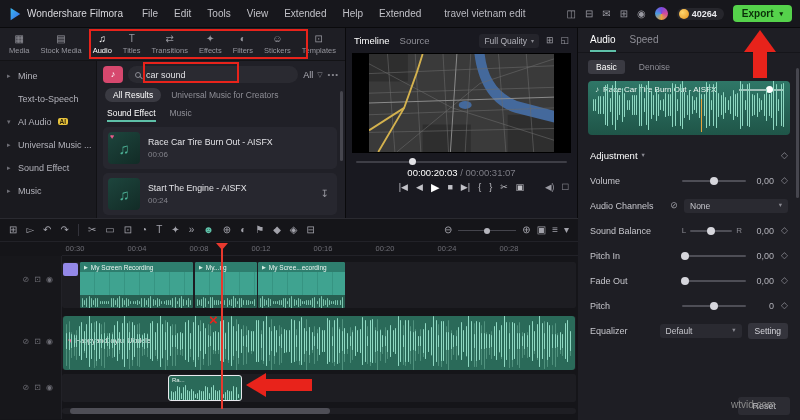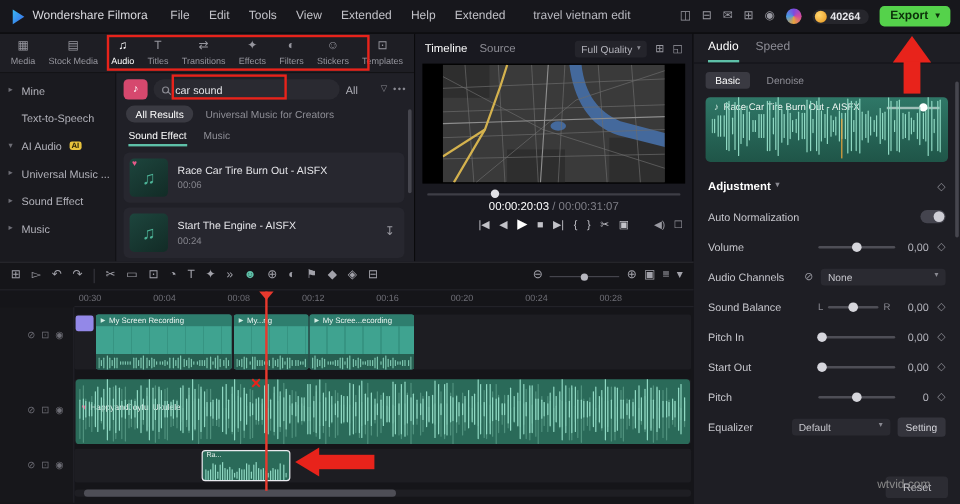--- a/index.html
+++ b/index.html
@@ -36,21 +36,21 @@
   .side-item .chev{color:#6e6e76;font-size:7px;width:7px}
   .side-item.indent{padding-left:18px}
   .badge-ai{background:#e8c33c;color:#2a2208;font-size:6.5px;font-weight:bold;border-radius:2px;padding:0 2px;margin-left:2px}
   .content{flex:1;position:relative;background:#202027}
   .c-row1{display:flex;align-items:center;gap:5px;padding:5px 6px 3px}
   .pinkbtn{width:20px;height:17px;border:0;border-radius:4px;background:#d6486e;color:#fff;font-size:9px;display:flex;align-items:center;justify-content:center}
   .searchbox{flex:1;height:17px;background:#2a2a31;border-radius:9px;display:flex;align-items:center;gap:5px;padding:0 7px}
   .search-ic{width:6px;height:6px;border:1px solid #8a8a92;border-radius:50%;position:relative;flex:0 0 auto}
   .search-ic::after{content:"";position:absolute;width:4px;height:1px;background:#8a8a92;transform:rotate(45deg);right:-3px;bottom:-1px}
   .sval{font-size:9px;color:#e2e2e6}
-  .allfil{display:flex;align-items:center;gap:19px;font-size:9px;color:#b2b2ba}
+  .allfil{display:flex;align-items:center;gap:4px;font-size:9px;color:#b2b2ba}
   .allfil i{font-size:7px;color:#8a8a92}
   .more{color:#8a8a92;font-size:8px;letter-spacing:1px}
   .c-row2{display:flex;align-items:center;gap:10px;padding:2px 8px}
   .pill{background:#3a3a42;color:#fff;font-size:8.5px;border-radius:9px;padding:2px 8px}
   .dimtab{color:#8e8e96;font-size:8.5px}
   .c-row3{display:flex;gap:14px;padding:4px 10px 1px}
   .cat{font-size:8.5px;color:#8e8e96;padding-bottom:2px}
   .cat.active{color:#fff;border-bottom:2px solid #5ec0a8}
   .aitem{margin:4px 8px 0 6px;height:42px;background:#27272f;border-radius:5px;display:flex;align-items:center;gap:8px;padding:0 8px 0 5px}
   .thumb{width:32px;height:32px;border-radius:4px;background:linear-gradient(145deg,#1d453d,#122b26);position:relative;display:flex;align-items:center;justify-content:center;flex:0 0 auto}
@@ -94,21 +94,21 @@
   .clip-card{margin:2px 10px 8px;height:54px;border-radius:4px;background:linear-gradient(180deg,#2f7767,#1f5548);position:relative;overflow:hidden}
   .cc-top{display:flex;align-items:center;gap:4px;padding:4px 7px 0;font-size:8px;color:#eef6f2;white-space:nowrap}
   .cc-top .note{font-size:8px;color:#cfe8de}
   .cc-slider{margin-left:auto;position:relative;width:44px;height:7px;flex:0 0 auto}
   .cc-slider .line{position:absolute;left:0;right:0;top:3px;height:1.5px;background:rgba(255,255,255,.55)}
   .cc-slider b{position:absolute;left:62%;top:0;width:7px;height:7px;background:#fff;border-radius:50%}
   .cc-wave{position:absolute;left:5px;right:5px;bottom:3px;height:30px;color:#8fd8c2}
   .cc-line{position:absolute;left:56%;top:18px;bottom:3px;width:1px;background:#e8a33c}
   .prow{display:flex;align-items:center;padding:0 12px;height:25px;font-size:9px;color:#c2c2c8}
   .prow .plabel{flex:1;color:#c6c6cc;display:flex;align-items:center;gap:4px}
-  .prow.head .plabel{color:#fff;font-weight:bold;font-size:9.5px}
+  .prow.head .plabel{color:#fff;font-weight:normal;font-size:9.5px}
   .hdcar{font-size:6.5px;color:#8a8a92}
   .kf{width:14px;text-align:right;color:#8a8a92;font-size:9px}
   .pval{width:28px;text-align:right;color:#b2b2ba}
   .slider{position:relative;height:2px;background:#4e4e56;border-radius:1px;width:64px}
   .slider b{position:absolute;top:-3px;margin-left:-4px;width:8px;height:8px;background:#d6d6dc;border-radius:50%}
   .lr{font-size:8px;color:#8a8a92;margin:0 4px}
   .toggle{width:21px;height:11px;border-radius:6px;background:#44444e;position:relative}
   .toggle b{position:absolute;right:1px;top:1px;width:9px;height:9px;background:#cdcdd4;border-radius:50%}
   .dd{display:flex;align-items:center;background:#2a2a31;border-radius:3px;padding:2px 6px;font-size:8.5px;color:#c6c6cc}
   .dd .car{margin-left:auto;font-size:6.5px;color:#8a8a92}
@@ -503,26 +503,20 @@
   </div>
 
   <div class="prow head">
     <span class="plabel">
         <span>Adjustment</span>
         <i class="hdcar ic">▾</i>
       </span>
     <span class="kf ic">◇</span>
   </div>
   <div class="prow">
-    <span class="plabel">Auto Normalization</span>
-    <span class="toggle">
-        <b></b>
-      </span>
-  </div>
-  <div class="prow">
     <span class="plabel">Volume</span>
     <span class="slider">
         <b style="left:50%"></b>
       </span>
     <span class="pval">0,00</span>
     <span class="kf ic">◇</span>
   </div>
   <div class="prow">
     <span class="plabel">Audio Channels</span>
     <span class="chan-ic ic">⊘</span>
@@ -543,21 +537,21 @@
   </div>
   <div class="prow">
     <span class="plabel">Pitch In</span>
     <span class="slider">
         <b style="left:4%"></b>
       </span>
     <span class="pval">0,00</span>
     <span class="kf ic">◇</span>
   </div>
   <div class="prow">
-    <span class="plabel">Start Out</span>
+    <span class="plabel">Fade Out</span>
     <span class="slider">
         <b style="left:4%"></b>
       </span>
     <span class="pval">0,00</span>
     <span class="kf ic">◇</span>
   </div>
   <div class="prow">
     <span class="plabel">Pitch</span>
     <span class="slider">
         <b style="left:50%"></b>

